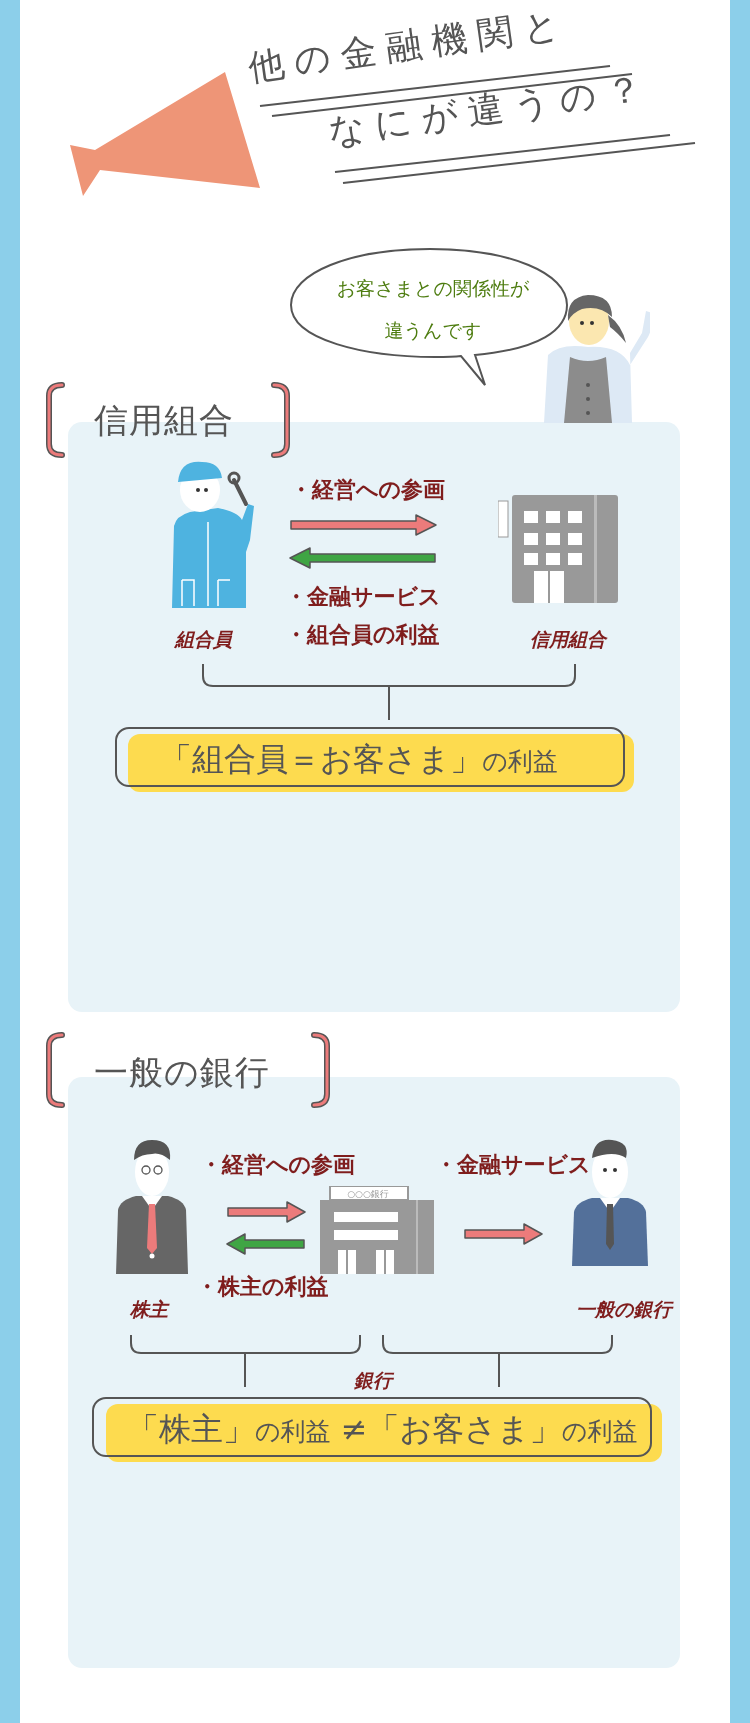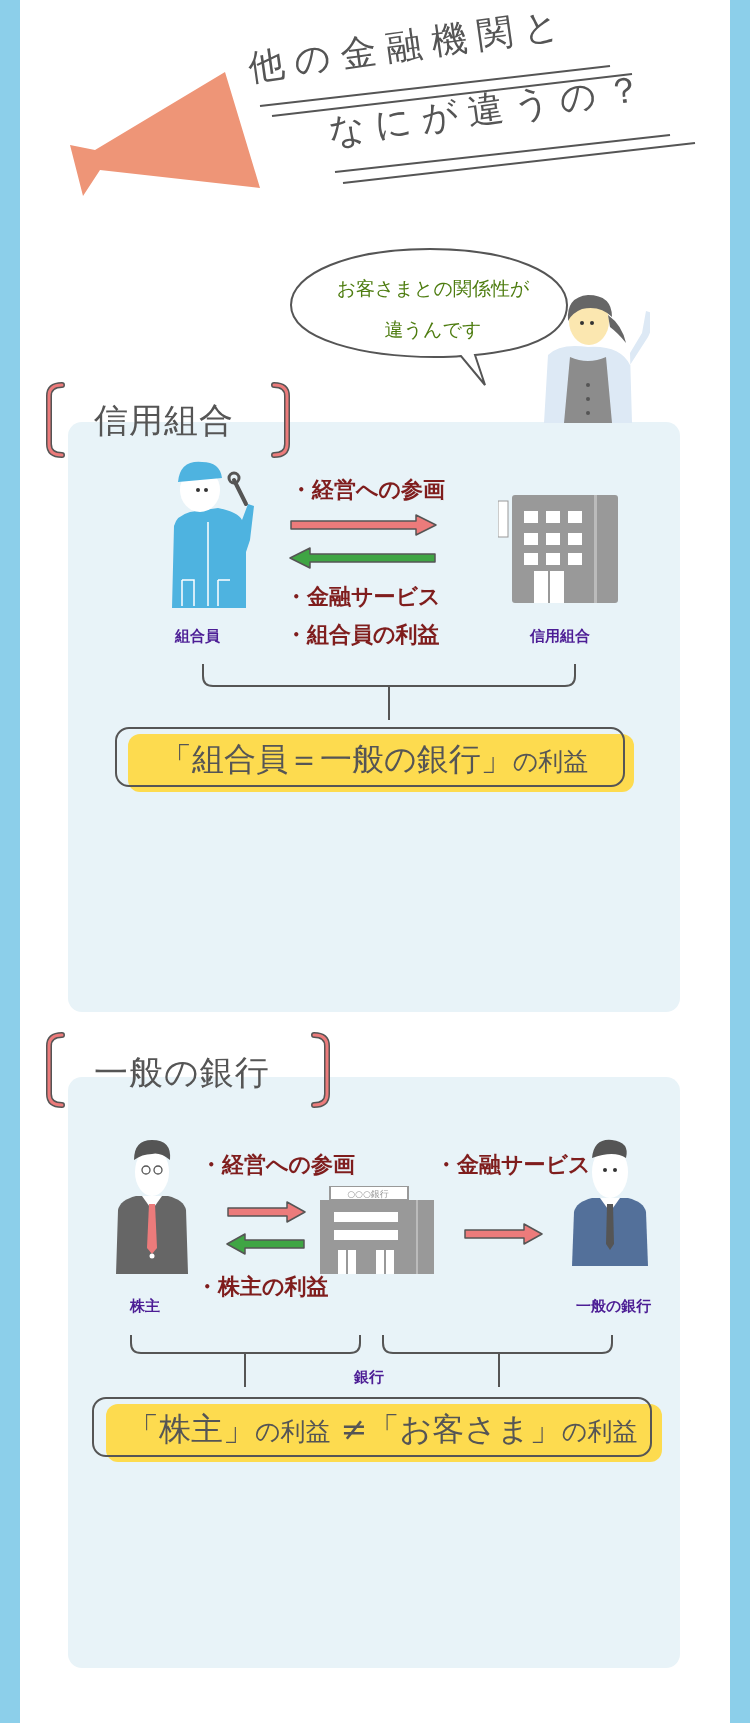--- a/index.html
+++ b/index.html
@@ -4,21 +4,21 @@
 <style>
   * { box-sizing: border-box; margin: 0; padding: 0; }
   html, body { width: 750px; height: 1723px; overflow: hidden; }
   body { background: #8ccfea; font-family: "DejaVu Sans", "Liberation Sans", sans-serif; color: #555; position: relative; }
   .page { position: absolute; left: 20px; top: 0; width: 710px; height: 1723px; background: #fff; }
   .abs { position: absolute; }
   .panel { position: absolute; background: #e8f3f8; border-radius: 14px; }
   .sec-title { position: absolute; font-size: 34px; color: #555; letter-spacing: 1px; }
   .bracket { position: absolute; }
   .headline { position: absolute; font-size: 36px; color: #555; letter-spacing: 10px; white-space: nowrap; transform: rotate(-8deg); transform-origin: left bottom; }
-  .label { position: absolute; font-size: 15px; font-weight: bold; color: #4c1d95; white-space: nowrap; }
+  .label { position: absolute; font-size: 19px; font-weight: bold; color: #7f1d1d; white-space: nowrap; font-style: italic; }
   .bullet { position: absolute; font-size: 22px; font-weight: bold; color: #7f1d1d; white-space: nowrap; }
   .bubble-text { position: absolute; font-size: 19px; color: #4d7c0f; text-align: center; width: 260px; line-height: 42px; }
   .result { position: absolute; height: 60px; border: 2px solid #555; border-radius: 14px; }
   .result-fill { position: absolute; background: #fddb4f; border-radius: 12px; }
   .result-text { position: absolute; font-size: 32px; color: #555; white-space: nowrap; }
   .result-text .small { font-size: 25px; text-align: center; }
 </style>
 </head>
 <body>
 
@@ -38,21 +38,21 @@
     <line x1="10" y1="42" x2="345" y2="5" stroke="#555" stroke-width="2"></line>
     <line x1="18" y1="53" x2="370" y2="13" stroke="#555" stroke-width="2"></line>
   </svg>
 
   <div class="panel" style="left:48px;top:422px;width:612px;height:590px;"></div>
 
   <svg class="abs" style="left:265px;top:245px;" width="290" height="145">
     <path d="M145,4 C65,4 6,28 6,60 C6,95 80,112 150,112 C160,112 168,112 176,111 L200,140 L190,110 C255,104 282,85 282,60 C282,28 225,4 145,4 Z" fill="#fff" stroke="#555" stroke-width="2"></path>
   </svg>
   <div class="bubble-text" style="left:283px;top:267px;">お客さまとの関係性が</div>
-  <div class="bubble-text" style="left:283px;top:309px;font-family:Liberation Serif, serif;">違うんです</div>
+  <div class="bubble-text" style="left:283px;top:309px;">違うんです</div>
 
   <svg class="abs" style="left:510px;top:295px;" width="120" height="128">
     <path d="M18,60 Q30,48 58,52 Q90,50 100,70 L118,42 Q124,30 122,18 L116,16 L112,38 L100,58 L102,128 L14,128 Z" fill="#dde9f5"></path>
     <path d="M40,62 Q58,70 76,62 L82,128 L34,128 Z" fill="#8c8c8c"></path>
     <ellipse cx="59" cy="26" rx="20" ry="24" fill="#fbe7b0"></ellipse>
     <path d="M38,26 Q36,2 58,0 Q82,0 82,22 Q70,10 52,14 Q42,18 38,26 Z" fill="#666"></path>
     <path d="M78,20 Q92,30 96,48 Q88,38 80,32 Z" fill="#666"></path>
     <circle cx="52" cy="28" r="2" fill="#333"></circle>
       <circle cx="62" cy="28" r="2" fill="#333"></circle>
     <circle cx="58" cy="90" r="2" fill="#555"></circle>
@@ -115,21 +115,21 @@
   <div class="label" style="left:510px;top:627px;">信用組合</div>
 
   <svg class="abs" style="left:180px;top:662px;" width="380" height="62">
     <path d="M3,2 L3,14 Q3,24 13,24 L365,24 Q375,24 375,14 L375,2" fill="none" stroke="#555" stroke-width="2"></path>
     <line x1="189" y1="24" x2="189" y2="58" stroke="#555" stroke-width="2"></line>
   </svg>
 
   <div class="result-fill" style="left:108px;top:734px;width:506px;height:58px;"></div>
   <div class="result" style="left:95px;top:727px;width:510px;"></div>
   <div class="result-text" style="left:140px;top:738px;">
-    <span>「組合員＝一般の銀行」</span><span class="small">の利益</span>
+    <span>「組合員＝お客さま」</span><span class="small">の利益</span>
   </div>
 
   <div class="panel" style="left:48px;top:1077px;width:612px;height:591px;"></div>
 
   <svg class="bracket" style="left:24px;top:1032px;" width="24" height="76">
     <path d="M18,3 Q5,3 5,14 L5,62 Q5,73 18,73" fill="none" stroke="#555" stroke-width="6" stroke-linecap="round"></path>
     <path d="M18,3 Q5,3 5,14 L5,62 Q5,73 18,73" fill="none" stroke="#ec7b7b" stroke-width="3" stroke-linecap="round"></path>
   </svg>
   <div class="sec-title" style="left:74px;top:1050px;">一般の銀行</div>
   <svg class="bracket" style="left:288px;top:1032px;" width="24" height="76">

